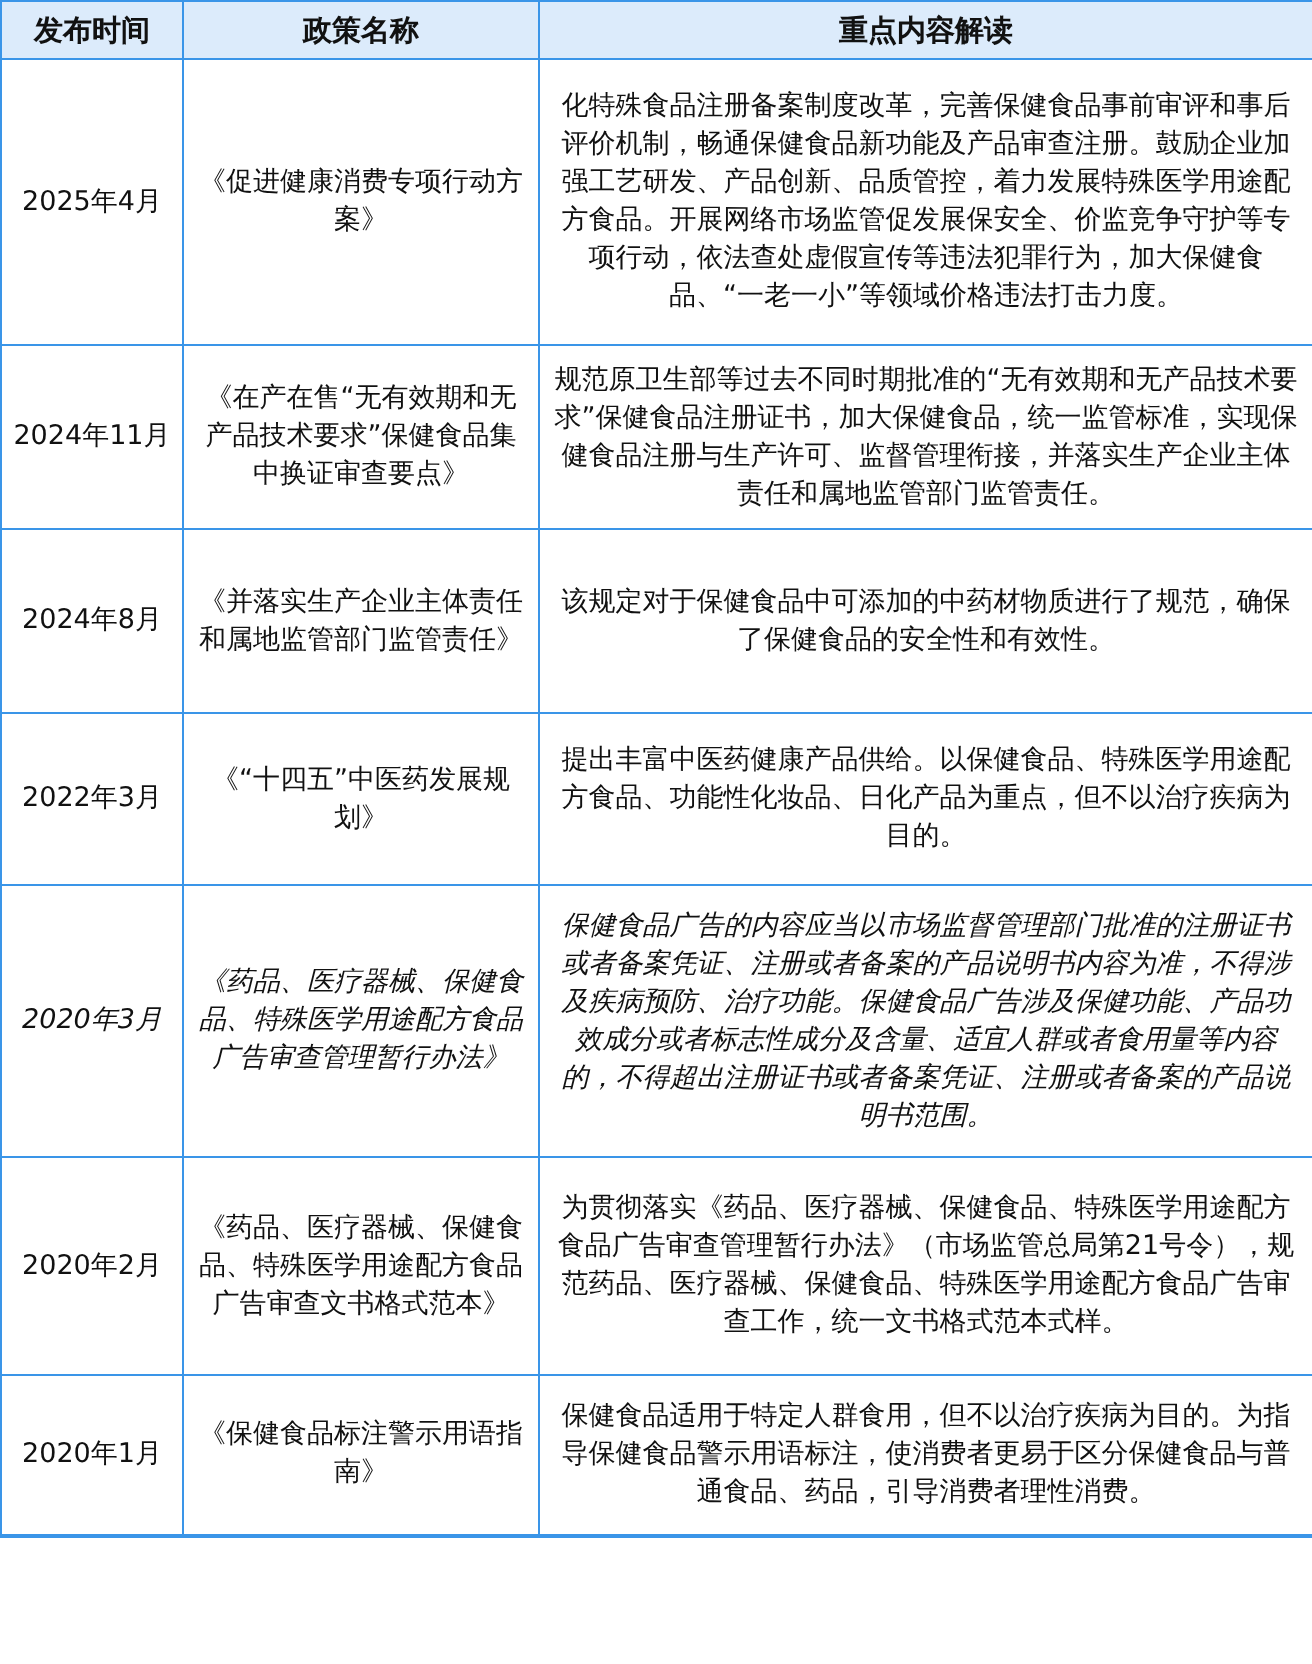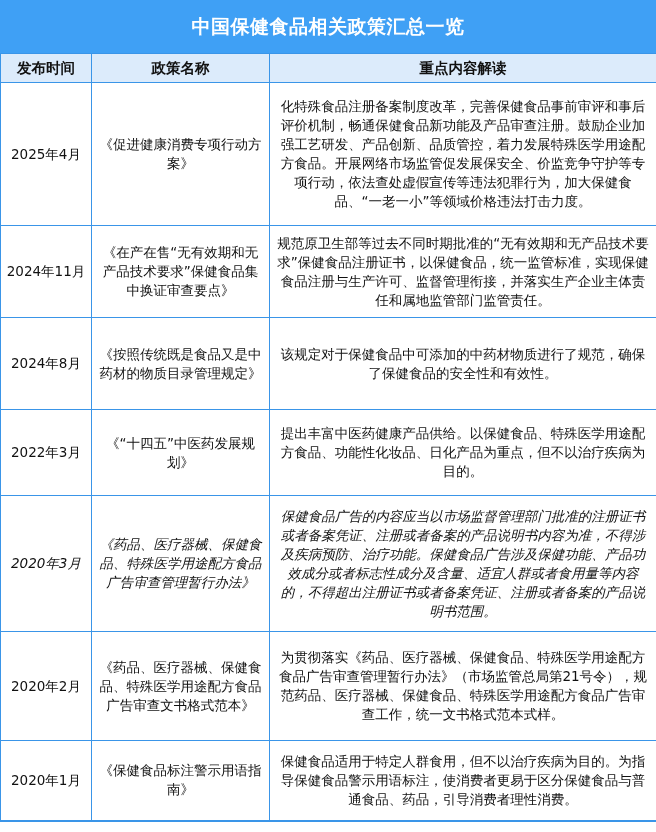--- a/index.html
+++ b/index.html
@@ -24,21 +24,20 @@
   tr.r4 td { height: 86px; }
   tr.r5 td { height: 136px; font-style: italic; }
   tr.r6 td { height: 109px; }
   tr.r7 td { height: 80px; }
   .bottom-line { border-bottom: 2px solid #3a95e8; }
 </style>
 </head>
 <body>
 
 <div class="wrap">
-  <div class="title-bar">中国保健食品相关政策汇总一览</div>
   <table>
     <colgroup>
       <col style="width:91px">
       <col style="width:178px">
       <col style="width:387px">
     </colgroup>
     <thead>
       <tr>
         <th>发布时间</th>
         <th>政策名称</th>
@@ -47,25 +46,25 @@
     </thead>
     <tbody>
       <tr class="r1">
         <td class="date">2025年4月</td>
         <td class="name">《促进健康消费专项行动方案》</td>
         <td class="content">化特殊食品注册备案制度改革，完善保健食品事前审评和事后评价机制，畅通保健食品新功能及产品审查注册。鼓励企业加强工艺研发、产品创新、品质管控，着力发展特殊医学用途配方食品。开展网络市场监管促发展保安全、价监竞争守护等专项行动，依法查处虚假宣传等违法犯罪行为，加大保健食品、“一老一小”等领域价格违法打击力度。</td>
       </tr>
       <tr class="r2">
         <td class="date">2024年11月</td>
         <td class="name">《在产在售“无有效期和无产品技术要求”保健食品集中换证审查要点》</td>
-        <td class="content">规范原卫生部等过去不同时期批准的“无有效期和无产品技术要求”保健食品注册证书，以保健食品，统一监管标准，实现保健食品注册与生产许可、监督管理衔接，并落实生产企业主体责任和属地监管部门监管责任。</td>
+        <td class="content">规范原卫生部等过去不同时期批准的“无有效期和无产品技术要求”保健食品注册证书，加大保健食品，统一监管标准，实现保健食品注册与生产许可、监督管理衔接，并落实生产企业主体责任和属地监管部门监管责任。</td>
       </tr>
       <tr class="r3">
         <td class="date">2024年8月</td>
-        <td class="name">《按照传统既是食品又是中药材的物质目录管理规定》</td>
+        <td class="name">《并落实生产企业主体责任和属地监管部门监管责任》</td>
         <td class="content">该规定对于保健食品中可添加的中药材物质进行了规范，确保了保健食品的安全性和有效性。</td>
       </tr>
       <tr class="r4">
         <td class="date">2022年3月</td>
         <td class="name">《“十四五”中医药发展规划》</td>
         <td class="content">提出丰富中医药健康产品供给。以保健食品、特殊医学用途配方食品、功能性化妆品、日化产品为重点，但不以治疗疾病为目的。</td>
       </tr>
       <tr class="r5">
         <td class="date">2020年3月</td>
         <td class="name">《药品、医疗器械、保健食品、特殊医学用途配方食品广告审查管理暂行办法》</td>

